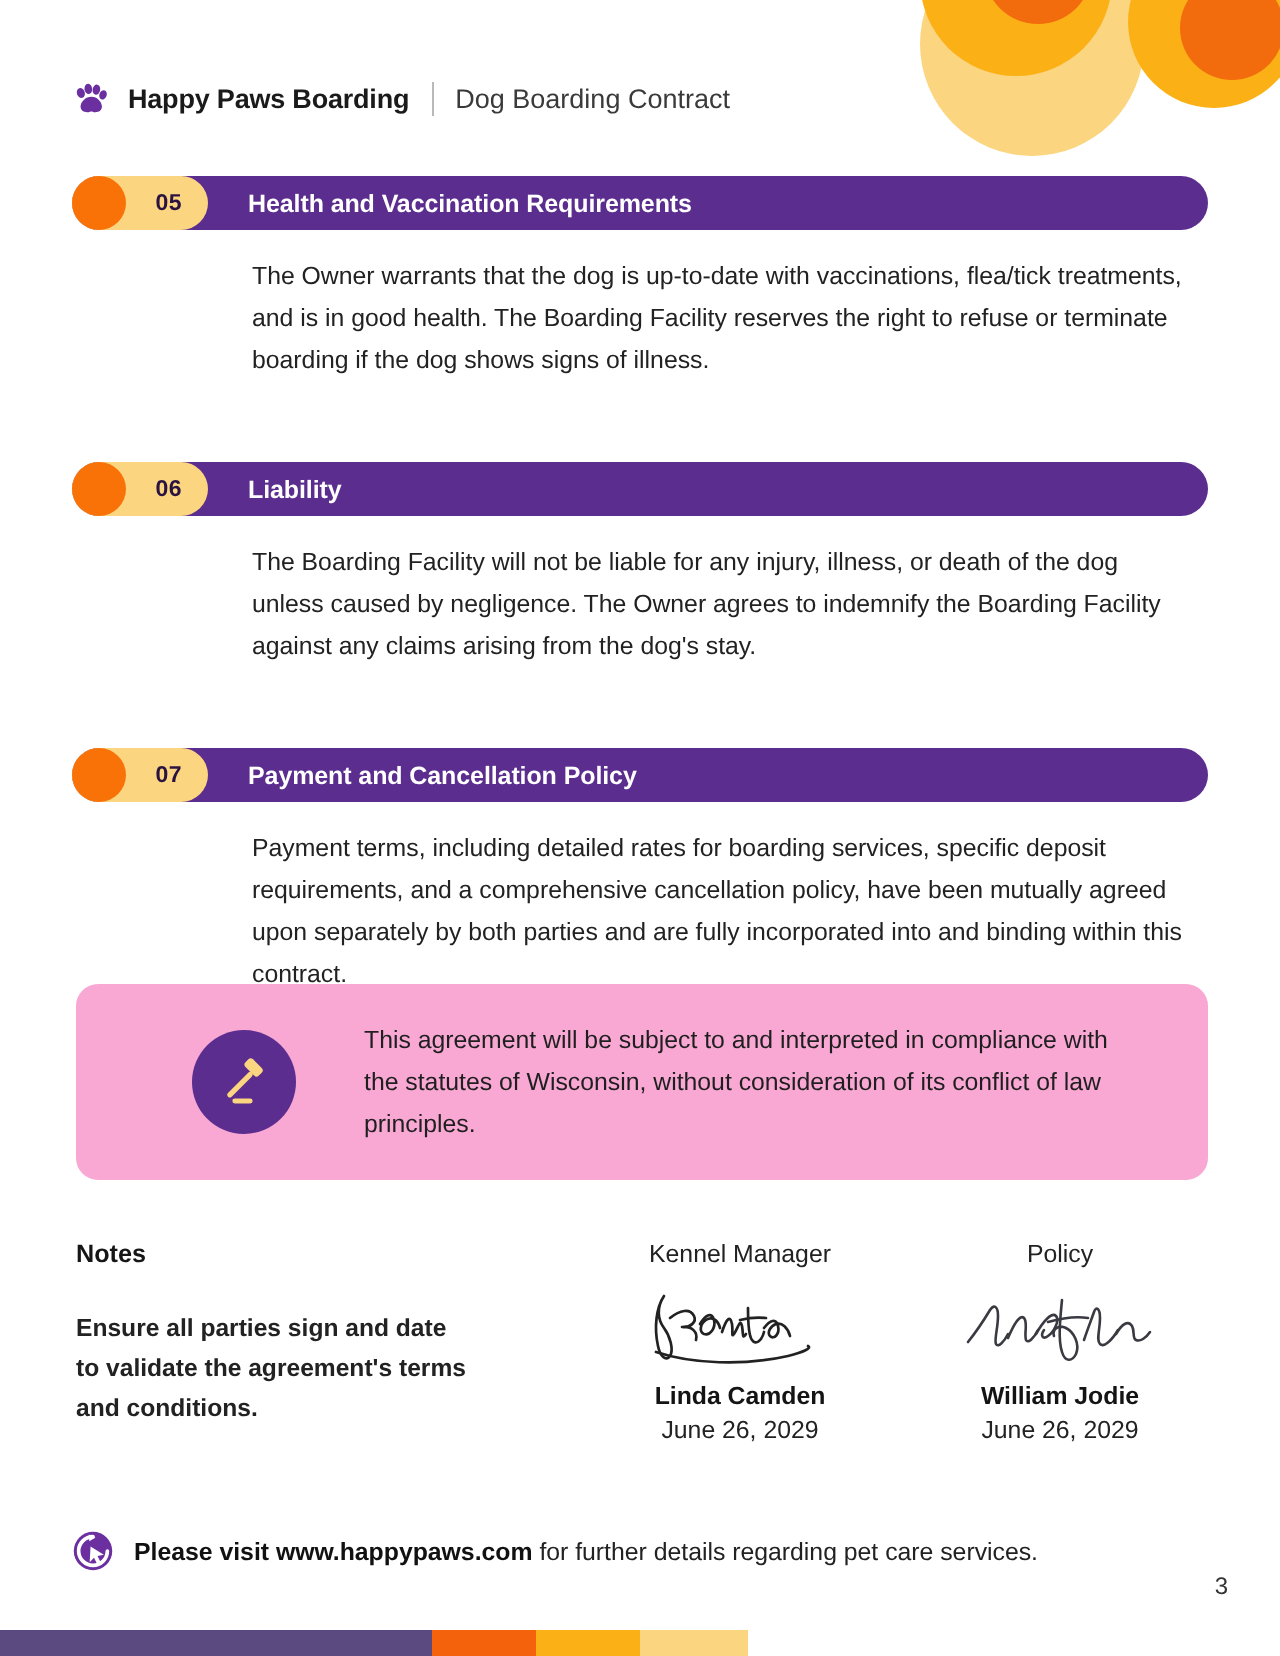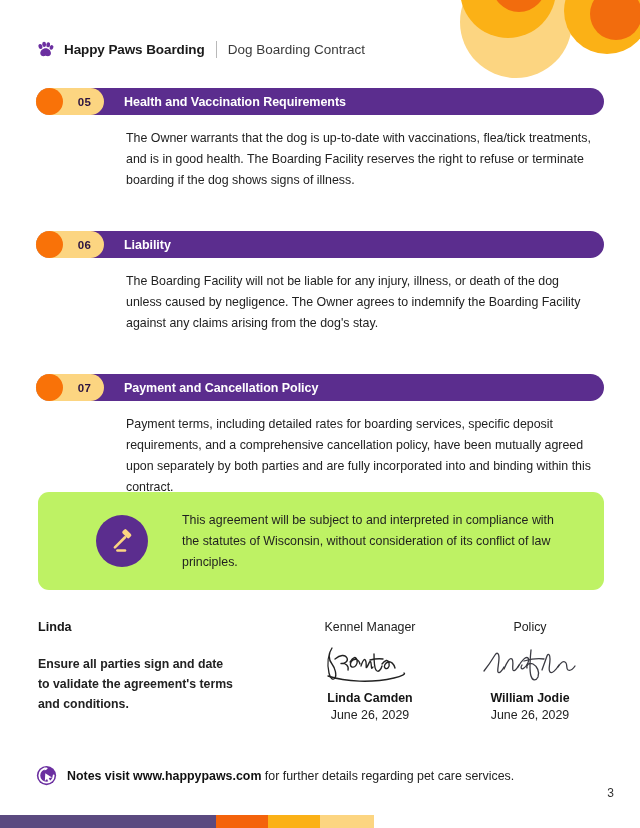--- a/index.html
+++ b/index.html
@@ -132,21 +132,21 @@
   .s06 { margin-top: 40px; }
   .s07 { margin-top: 40px; }
 
   
   .callout {
     position: absolute;
     left: 38px;
     top: 492px;
     width: 566px;
     height: 98px;
-    background: #bef264;
+    background: #f9a8d4;
     border-radius: 11px;
     display: flex;
     align-items: center;
     padding: 0 22px;
   }
   .gavel-badge {
     width: 52px;
     height: 52px;
     background: #5B2D8E;
     border-radius: 50%;
@@ -330,21 +330,21 @@
         <rect x="15.5" y="3.6" width="11.2" height="6.4" rx="2" fill="#FCD581" transform="rotate(45 21.1 6.8)"></rect>
         <rect x="8.5" y="25.2" width="12" height="2.9" rx="1.45" fill="#FCD581"></rect>
       </svg>
     </div>
     <div class="callout-text">This agreement will be subject to and interpreted in compliance with the statutes of Wisconsin, without consideration of its conflict of law principles.</div>
   </div>
 
   <div class="bottom-area">
 
     <div class="notes-col">
-      <div class="notes-title">Linda</div>
+      <div class="notes-title">Notes</div>
       <div class="notes-text">Ensure all parties sign and date to validate the agreement's terms and conditions.</div>
     </div>
 
     <div class="sig-col">
       <div class="sig-role">Kennel Manager</div>
       <div class="sig-mark">
         <svg width="108" height="48" viewBox="0 0 108 48">
           <g fill="none" stroke="#222" stroke-width="1.35" stroke-linecap="round" stroke-linejoin="round">
             <path d="M16 8 C12 14, 11 24, 13 33 C14 38, 17 41, 19 38 C21 35, 19 28, 16 24 C13 20, 12 14, 16 8 Z"></path>
             <path d="M19 19 C24 15, 29 14, 31 18 C32.5 21, 29 24, 25 23.5 C30 23, 33 26, 32 30"></path>
@@ -382,21 +382,21 @@
 
   </div>
 
   <div class="footer-note">
     <svg class="cursor-badge" viewBox="0 0 24 24">
       <circle cx="12" cy="12" r="11" fill="#6B2FA0"></circle>
       <path d="M12 3.8 A8.2 8.2 0 1 0 20.2 12" fill="none" stroke="#ffffff" stroke-width="2.1" stroke-linecap="round"></path>
       <path d="M9.6 2.6 L13.4 4.3 L9.9 6.4 Z" fill="#ffffff"></path>
       <path d="M10.6 9.4 L18.2 14.2 L14.6 14.9 L16.4 18.6 L14.4 19.6 L12.6 15.9 L10.1 18.4 Z" fill="#ffffff"></path>
     </svg>
-    <div class="footer-text"><b>Notes visit </b><b>www.happypaws.com</b><span> for further details regarding pet care services.</span></div>
+    <div class="footer-text"><b>Please visit </b><b>www.happypaws.com</b><span> for further details regarding pet care services.</span></div>
   </div>
 
   <div class="page-number">3</div>
 
   <div class="bottom-bar">
     <div class="bb-purple"></div>
     <div class="bb-orange"></div>
     <div class="bb-amber"></div>
     <div class="bb-pale"></div>
   </div>

